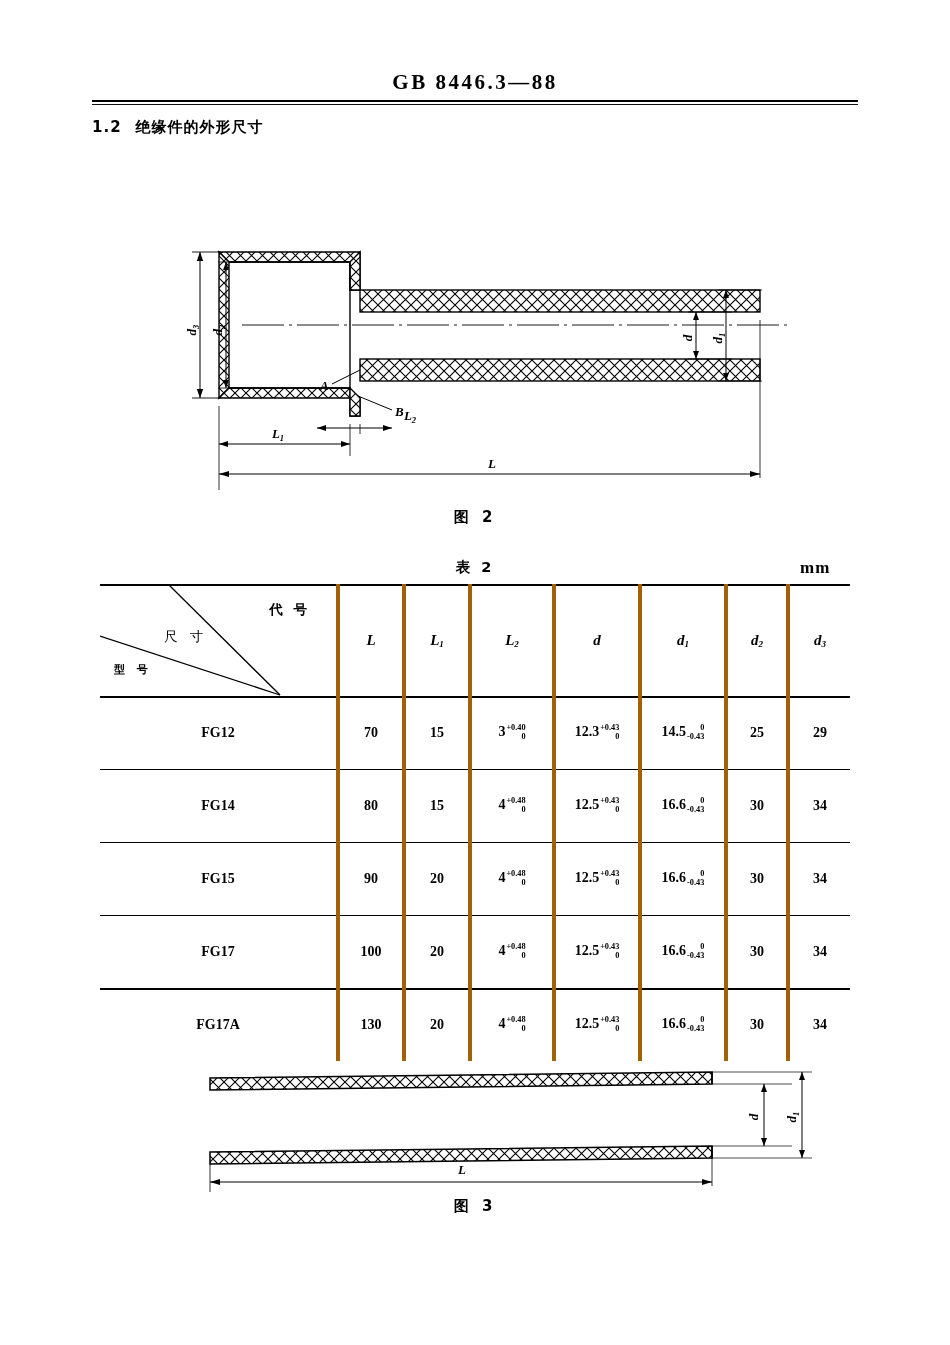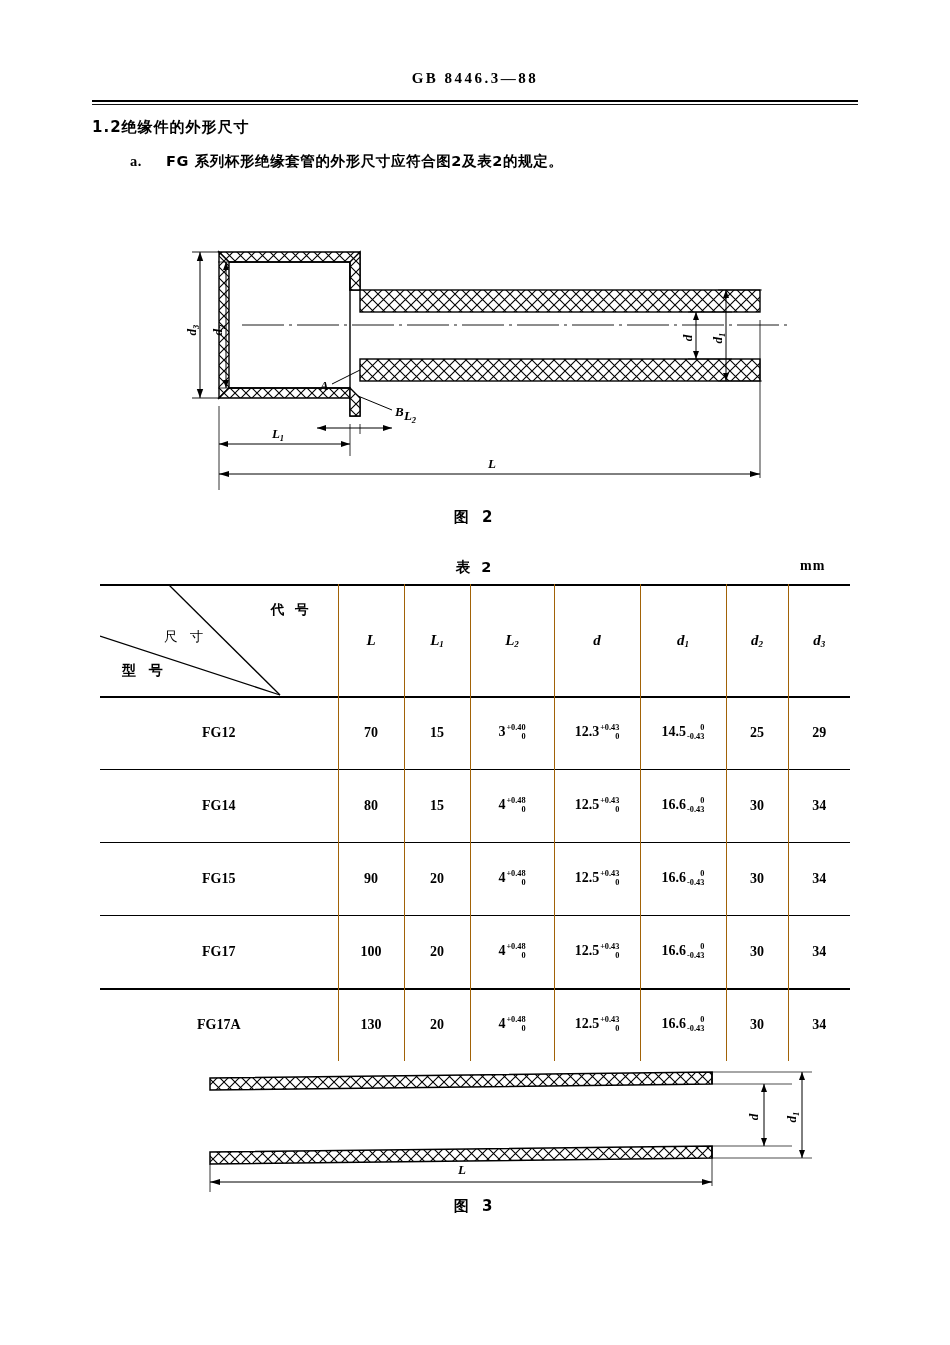--- a/index.html
+++ b/index.html
@@ -12,41 +12,41 @@
     overflow:hidden;
   }
   .page{position:absolute;inset:0;}
 
   
   .std-header{
     position:absolute;left:0;right:0;top:70px;
     text-align:center;
     font-family:"Liberation Serif", serif;
     font-weight:bold;
-    font-size:15px;
+    font-size:21px;
     letter-spacing:2.5px;
   }
   .header-rule{
     position:absolute;left:92px;right:92px;top:100px;
     border-top:2px solid #000;
   }
   .header-rule2{
     position:absolute;left:92px;right:92px;top:104px;
     border-top:1px solid #111;
   }
 
   
   .sec-title{
     position:absolute;left:92px;top:118px;
     font-family:"DejaVu Sans", sans-serif;
     font-size:15px;font-weight:bold;
     letter-spacing:1px;
     white-space:nowrap;
   }
-  .sec-title .num{}
+  .sec-title .num{margin-right:14px;}
   .item-a{
     position:absolute;left:130px;top:152px;
     font-family:"DejaVu Sans", sans-serif;
     font-size:14.5px;font-weight:bold;
     letter-spacing:0.6px;
     white-space:nowrap;
   }
   .item-a .marker,.item-b .marker{
     display:inline-block;width:36px;
     font-family:"Liberation Serif", serif;
@@ -74,33 +74,33 @@
   
   .tbl-cap{
     position:absolute;left:0;width:100%;
     text-align:center;top:558px;
     font-family:"DejaVu Sans", sans-serif;
     font-size:14.5px;font-weight:bold;letter-spacing:3px;
   }
   .unit-mm{
     position:absolute;top:558px;left:800px;
     font-family:"Liberation Serif", serif;
-    font-size:14px;font-weight:bold;letter-spacing:1px;
+    font-size:17px;font-weight:bold;letter-spacing:1px;
   }
 
   
   .tbl-wrap{position:absolute;left:100px;top:584px;width:750px;}
   table.dim{
     border-collapse:collapse;
     width:750px;
     table-layout:fixed;
   }
   table.dim td,table.dim th{
     border-left:1px solid #000;
-    border-right:1px solid #a16207;
+    border-right:4px solid #a16207;
     text-align:center;
     vertical-align:middle;
     font-family:"Liberation Serif", serif;
     font-weight:bold;
     font-size:14px;
     padding:0;
   }
   table.dim tr.hdr td{height:112px;}
   table.dim tr.body td{height:73px;}
   table.dim td.edgeL{border-left:none;}
@@ -132,21 +132,21 @@
     font-size:13.5px;font-weight:bold;letter-spacing:3px;
   }
   .sp-cc{
     position:absolute;left:64px;top:44px;
     font-family:"DejaVu Sans", sans-serif;
     font-size:13.5px;font-weight:normal;letter-spacing:4px;
   }
   .sp-xh{
     position:absolute;left:14px;top:78px;
     font-family:"DejaVu Sans", sans-serif;
-    font-size:14px;font-weight:bold;letter-spacing:4px;margin-left:8px;
+    font-size:11px;font-weight:bold;letter-spacing:4px;
   }
 
   
   .sym{font-family:"Liberation Serif", serif;font-style:italic;font-weight:bold;font-size:15px;}
   .sym sub{font-size:9px;font-style:italic;vertical-align:-2px;}
 
   
   .tol{display:inline-block;white-space:nowrap;line-height:1;}
   .tol .base{font-size:14px;font-weight:bold;}
   .tol .stack{
@@ -177,23 +177,20 @@
 <div class="page">
 
   <div class="std-header">GB 8446.3—88</div>
   <div class="header-rule"></div>
   <div class="header-rule2"></div>
 
   <div class="sec-title">
     <span class="num">1.2</span><span>绝缘件的外形尺寸</span>
   </div>
 
-  <div class="item-a">
-    <span class="marker">a.</span><span>FG 系列杯形绝缘套管的外形尺寸应符合图2及表2的规定。</span>
-  </div>
 
   <div class="figbox" id="fig2">
     <svg width="766" height="272" viewBox="0 0 766 272">
       <defs>
         <pattern id="hatchX" width="11" height="11" patternUnits="userSpaceOnUse">
           <rect width="11" height="11" fill="#fff"></rect>
           <path d="M0,0 L11,11 M11,0 L0,11" stroke="#000" stroke-width="1.1"></path>
         </pattern>
       </defs>
 

